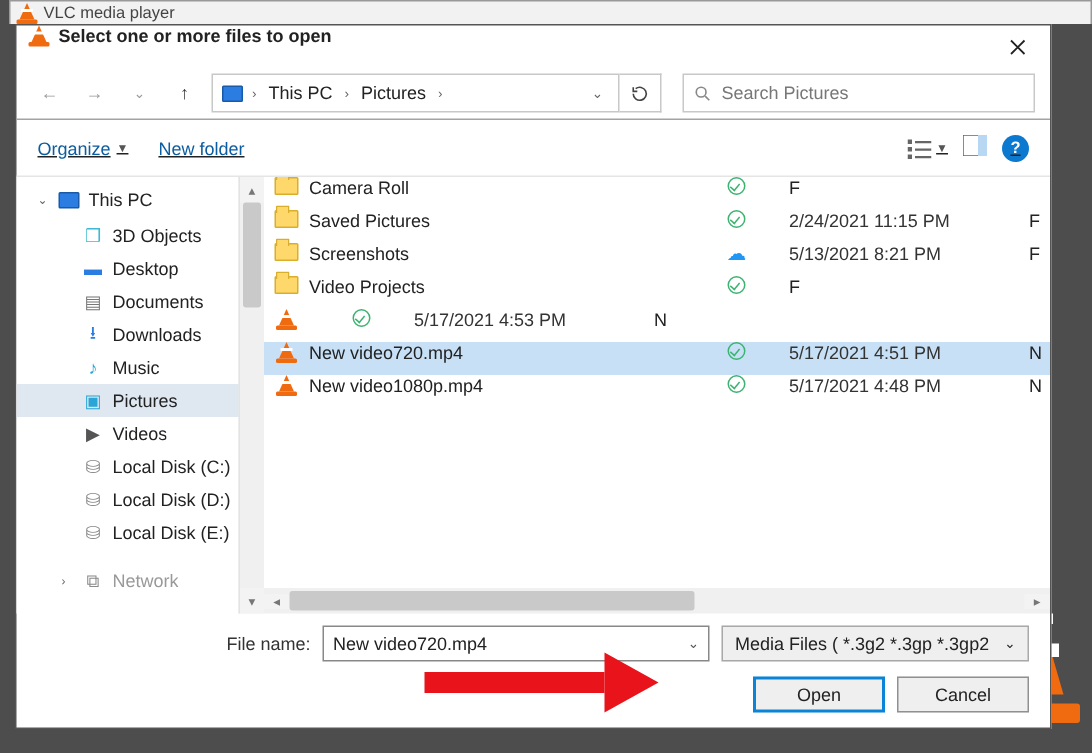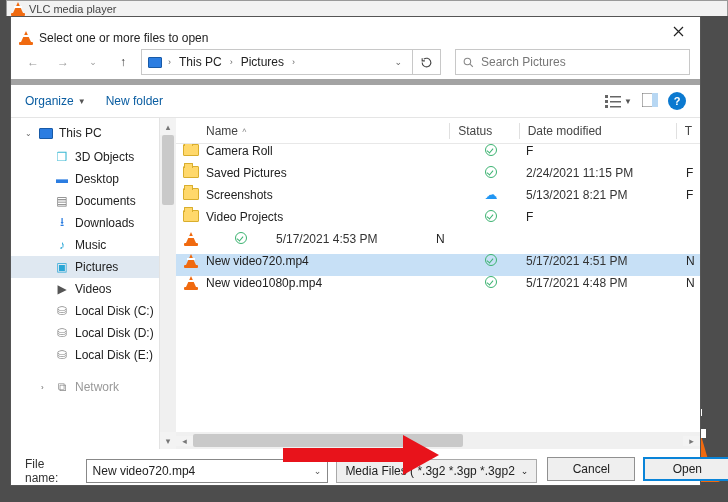--- a/index.html
+++ b/index.html
@@ -12,21 +12,21 @@
     background:#f2f2f2; border:1px solid #999; border-bottom:none;
     display:flex; align-items:center; gap:4px; padding-left:4px;
     color:#444; font-size:11px;
   }
 
   .dialog {
     position:absolute; left:10px; top:16px; width:691px; height:470px;
     background:#fff; border:1px solid #555; display:flex; flex-direction:column;
   }
   .titlebar {
-    height:28px; display:flex; align-items:flex-end; padding:0 0 0 8px; gap:6px;
+    height:28px; display:flex; align-items:flex-start; padding:0 0 0 8px; gap:6px;font-weight:bold;
   }
   .titlebar .spacer{flex:1}
   .close-btn { width:44px; height:100%; display:flex; align-items:center; justify-content:center; cursor:pointer;}
 
   .navrow {
     height:34px; display:flex; align-items:center; padding:0 10px; gap:6px;
   }
   .nav-arrow { width:24px; height:24px; display:flex;align-items:center;justify-content:center;color:#999;}
   .nav-arrow.enabled{color:#333;cursor:pointer}
   .breadcrumb {
@@ -34,21 +34,21 @@
     max-width: 300px;
   }
   .bc-icon{width:18px;height:18px;display:flex;align-items:center;justify-content:center}
   .bc-seg{padding:0 4px;cursor:pointer;}
   .bc-chev{color:#666;font-size:9px;padding:0 2px}
   .bc-drop{margin-left:auto;color:#666;font-size:9px;padding:0 6px}
   .refresh{width:28px;height:26px;border:1px solid #c8c8c8;display:flex;align-items:center;justify-content:center;cursor:pointer;border-left:none}
   .search{margin-left:8px;flex:1;height:26px;border:1px solid #c8c8c8;display:flex;align-items:center;padding:0 6px;gap:6px;color:#777}
 
   .toolbar {
-    height:38px;border-top:6px solid #a3a3a3;display:flex;align-items:center;padding:0 14px;gap:20px;
+    height:38px;border-top:1px solid #a3a3a3;display:flex;align-items:center;padding:0 14px;gap:20px;text-decoration:underline;
   }
   .tbtn{color:#0a5da1;cursor:pointer;display:flex;align-items:center;gap:4px}
   .toolbar .sp{flex:1}
   .viewbtns{display:flex;align-items:center;gap:10px;color:#555}
   .help-icon{width:18px;height:18px;border-radius:50%;background:#0b79d0;color:#fff;display:flex;align-items:center;justify-content:center;font-size:11px;font-weight:bold}
 
   .body {
     flex:1;display:flex;min-height:0;border-top:1px solid #e5e5e5;
   }
   .sidebar{width:165px;display:flex;flex-direction:column;background:#fff;position:relative}
@@ -79,21 +79,21 @@
   .fname{width:250px;padding-right:4px;white-space:nowrap;overflow:hidden;text-overflow:ellipsis}
   .fstat{width:70px;display:flex;justify-content:center}
   .fdate{width:160px;color:#333}
   .ftype{flex:1;white-space:nowrap;overflow:hidden}
 
   .file-hscroll{height:17px;background:#f0f0f0;display:flex;align-items:center}
   .file-hscroll .lt,.file-hscroll .rt{width:17px;text-align:center;color:#777;font-size:9px;background:#f3f3f3}
   .file-hscroll .track{flex:1;position:relative;height:100%}
   .file-hscroll .thumb{position:absolute;top:2px;bottom:2px;left:0;width:55%;background:#c9c9c9;border-radius:2px}
 
-  .footer{padding:8px 14px 0;display:flex;flex-direction:row;gap:10px;position:relative}
+  .footer{padding:8px 14px 10px;display:flex;flex-direction:column;gap:10px;position:relative}
   .fn-row{display:flex;align-items:center;gap:8px;justify-content:flex-end}
   .fn-label{color:#333}
   .fn-input{width:258px;height:24px;border:1px solid #888;padding:0 6px;display:flex;align-items:center;justify-content:space-between;background:#fff}
   .fn-input .dd{font-size:9px;color:#555}
   .filter{height:24px;border:1px solid #a9a9a9;background:#efefef;padding:0 8px;display:flex;align-items:center;gap:6px;cursor:pointer; width:205px;justify-content:space-between}
   .btn-row{display:flex;justify-content:flex-end;gap:8px}
   .btn{width:88px;height:24px;border:1px solid #909090;background:#efefef;display:flex;align-items:center;justify-content:center;cursor:pointer}
   .btn.primary{border:2px solid #0a84d8}
 
   
@@ -325,32 +325,20 @@
           </div>
         </div>
       <div class="sb-scroll">
         <div class="up">▴</div>
         <div class="sb-thumb"></div>
         <div class="dn" style="position:absolute;bottom:0;left:0;right:0">▾</div>
       </div>
     </div>
 
     <div class="filepane">
-      <div class="columns">
-        <div class="col c-name">
-          <span>Name</span>
-          <span class="sort">˄</span>
-        </div>
-        <div class="col-sep"></div>
-        <div class="col c-status">Status</div>
-        <div class="col-sep"></div>
-        <div class="col c-date">Date modified</div>
-        <div class="col-sep"></div>
-        <div class="col c-type">T</div>
-      </div>
       <div class="files" id="fl">
           <div class="frow">
             <span class="fi">
               <span class="folder-y"></span>
             </span>
             <span class="fname">Camera Roll</span>
             <span class="fstat">
               <span class="green-check"></span>
             </span>
             <span class="ftype">F</span>
@@ -448,22 +436,22 @@
       <div class="fn-input">
         <span>New video720.mp4</span>
         <span class="dd">⌄</span>
       </div>
       <div class="filter">
         <span style="white-space:nowrap;overflow:hidden">Media Files ( *.3g2 *.3gp *.3gp2</span>
         <span style="font-size:9px">⌄</span>
       </div>
     </div>
     <div class="btn-row">
+      <div class="btn primary">Open</div>
       <div class="btn">Cancel</div>
-      <div class="btn primary">Open</div>
     </div>
 
     <div class="arrow">
       <div class="shaft"></div>
         <div class="head"></div>
     </div>
   </div>
 
 </div>
 

